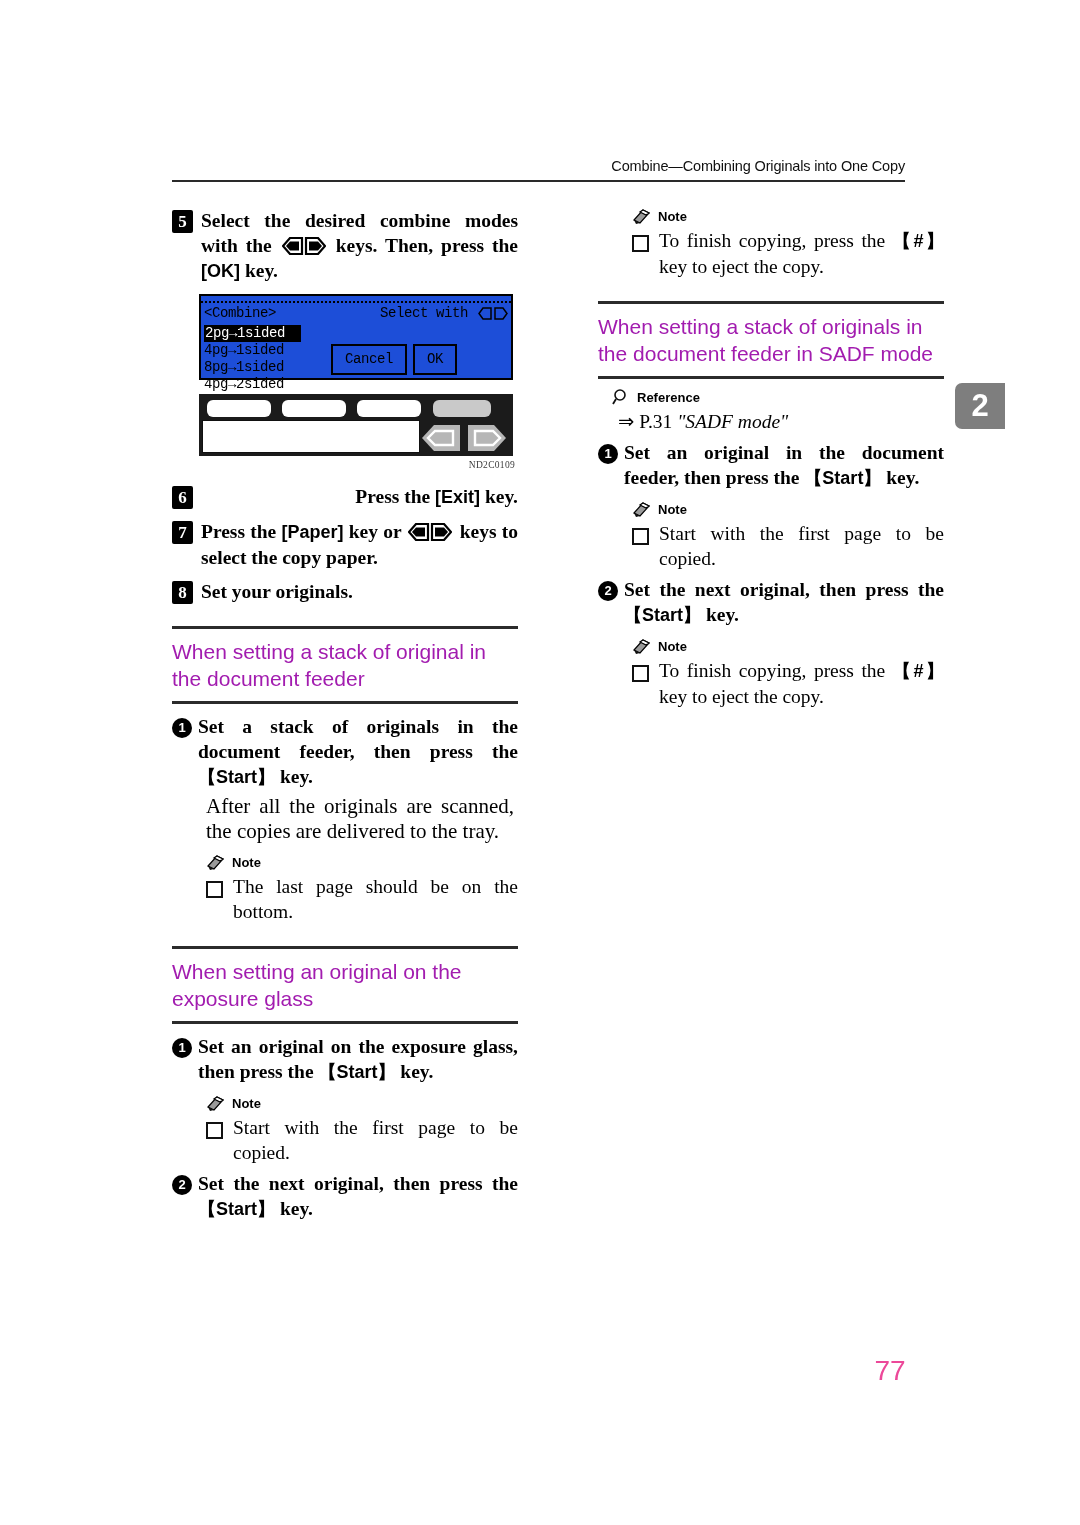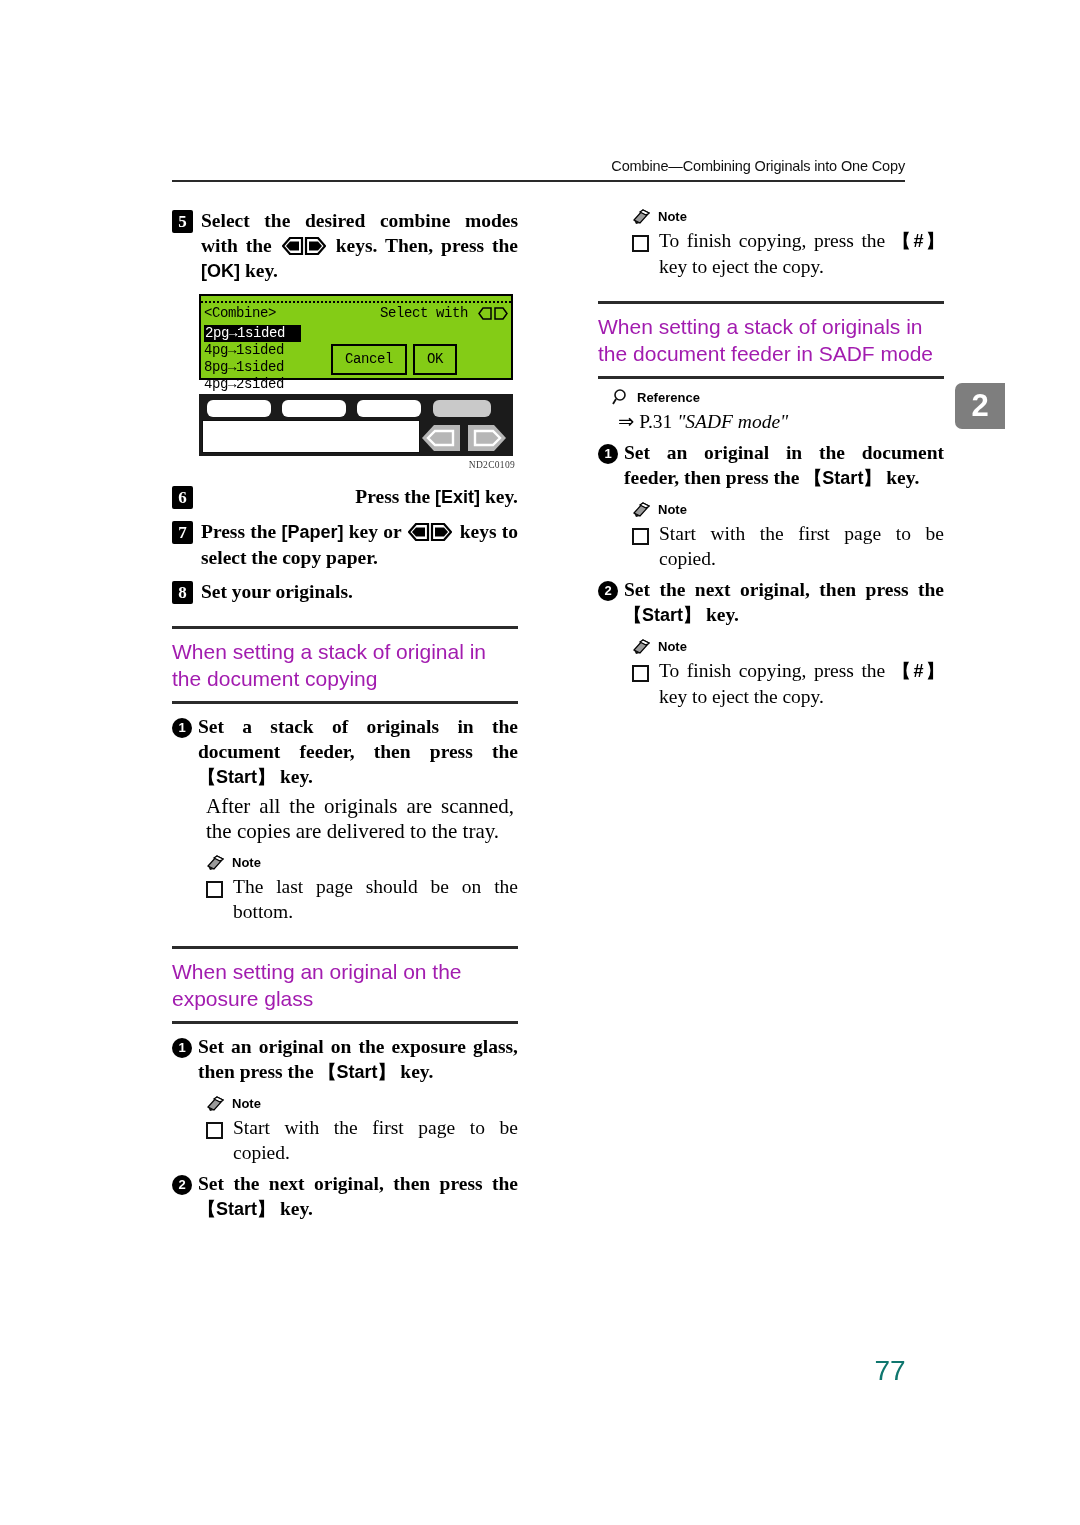--- a/index.html
+++ b/index.html
@@ -221,21 +221,21 @@
   
   .lcd-fig {
     position: relative;
     margin: 10px 0 0 27px;
     width: 318px;
   }
   .lcd {
     width: 314px;
     height: 86px;
     border: 2px solid #000;
-    background: #84cc16;
+    background: #1d4ed8;
     box-sizing: border-box;
     position: relative;
     font-family: "Liberation Mono", monospace;
   }
   .lcd-top {
     position: absolute;
     left: 0; top: 5px;
     width: 100%;
     border-top: 2px dotted #000;
   }
@@ -337,21 +337,21 @@
 
   
   .page-num {
     position: absolute;
     left: 860px;
     top: 1355px;
     width: 60px;
     text-align: center;
     font-family: "Liberation Sans", sans-serif;
     font-size: 28px;
-    color: #0f766e;
+    color: #ec4899;
   }
 </style>
 </head>
 <body>
 
 <div class="page">
 
   <div class="header">Combine—Combining Originals into One Copy</div>
   <div class="header-rule"></div>
 
@@ -459,21 +459,21 @@
       </div>
     </div>
 
     <div class="step">
       <div class="step-num">8</div>
       <div class="step-body" style="text-align:left;">Set your originals.</div>
     </div>
 
     <div class="section">
       <div class="rule-top"></div>
-      <div class="section-title">When setting a stack of original in the document copying</div>
+      <div class="section-title">When setting a stack of original in the document feeder</div>
       <div class="rule-bot"></div>
     </div>
 
     <div class="substep">
       <div class="substep-num">1</div>
       <div class="substep-body">
         <span>Set a stack of originals in the document feeder, then press the</span>
         <span class="keyb">【Start】</span>
         <span>key.</span>
       </div>

